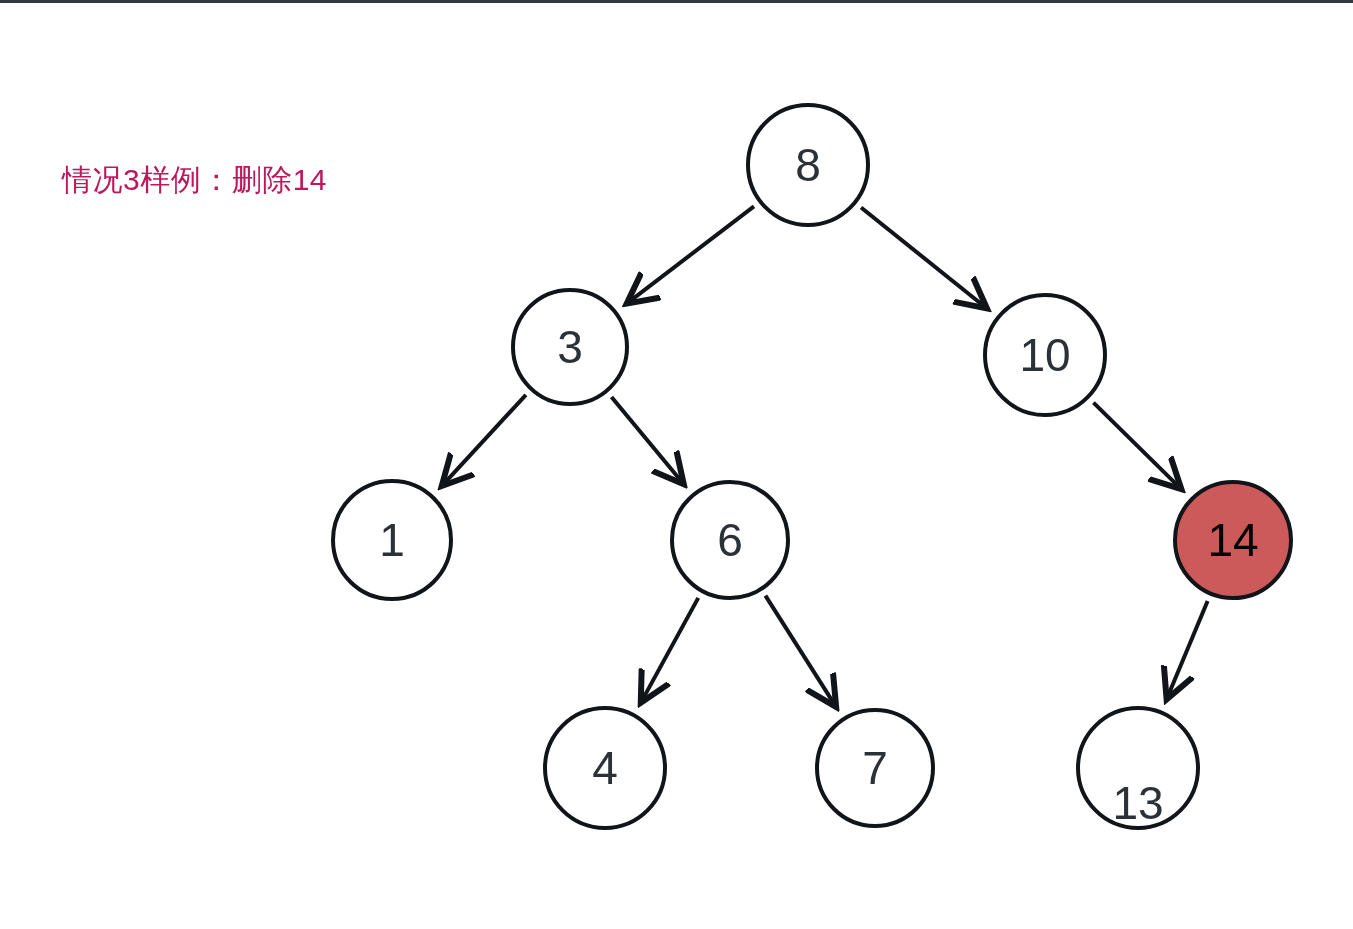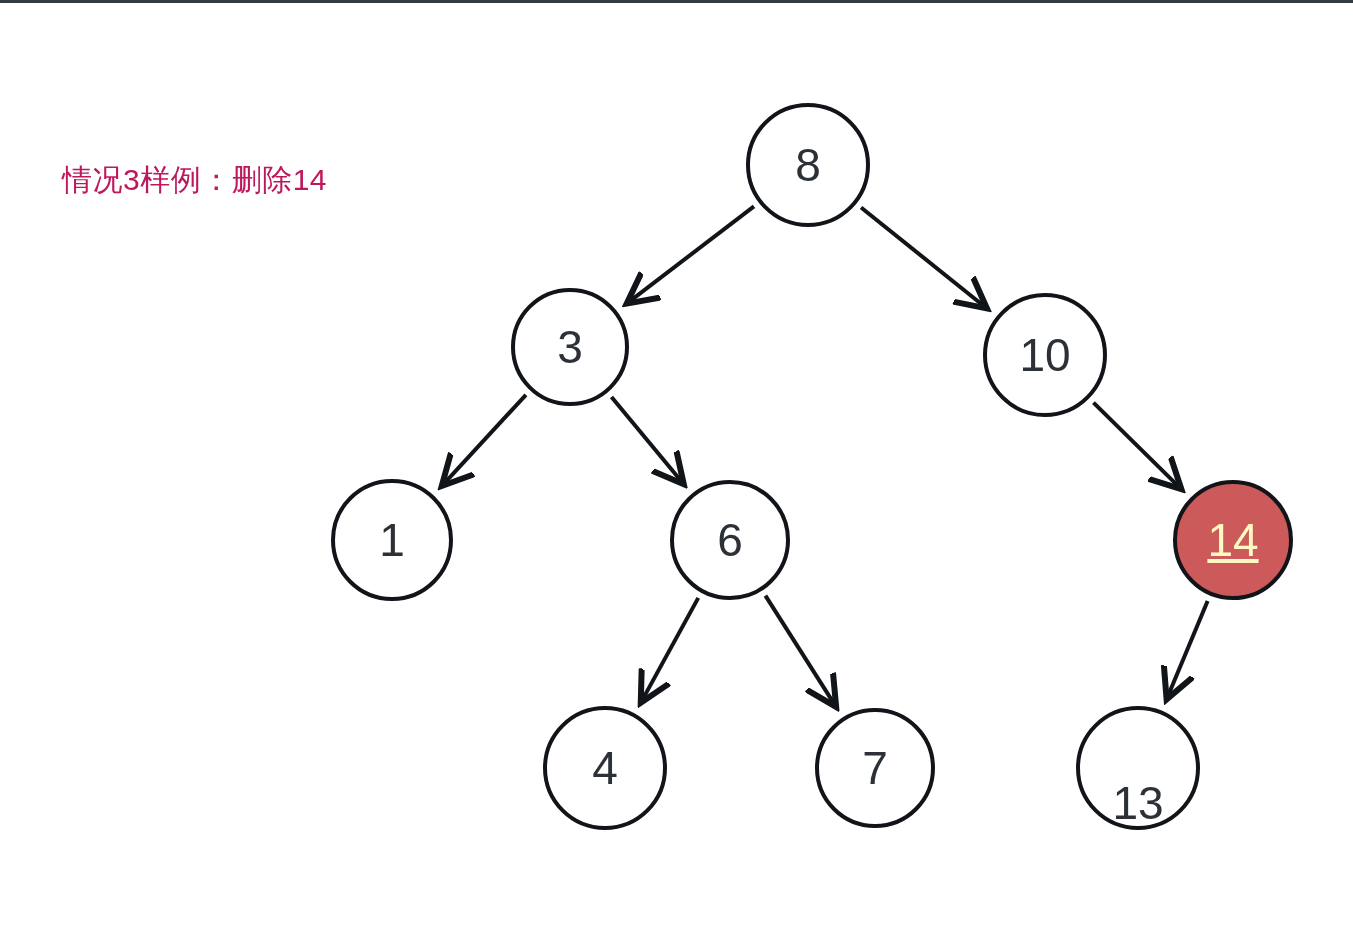--- a/index.html
+++ b/index.html
@@ -54,22 +54,21 @@
     background: #cc5a5a;
     border-color: #111418;
   }
   .node-label {
     font-size: 46px;
     color: #2b3137;
     line-height: 1;
     user-select: none;
   }
   .node-circle.highlight .node-label {
-    color: #fef9c3;
-    text-decoration: underline;
+    color: #000000;
   }
 </style>
 </head>
 <body>
 
 <div id="top-rule"></div>
 
 <div id="caption">情况3样例：删除14</div>
 
 <svg id="tree-canvas" viewBox="0 0 1353 929" xmlns="http://www.w3.org/2000/svg">

